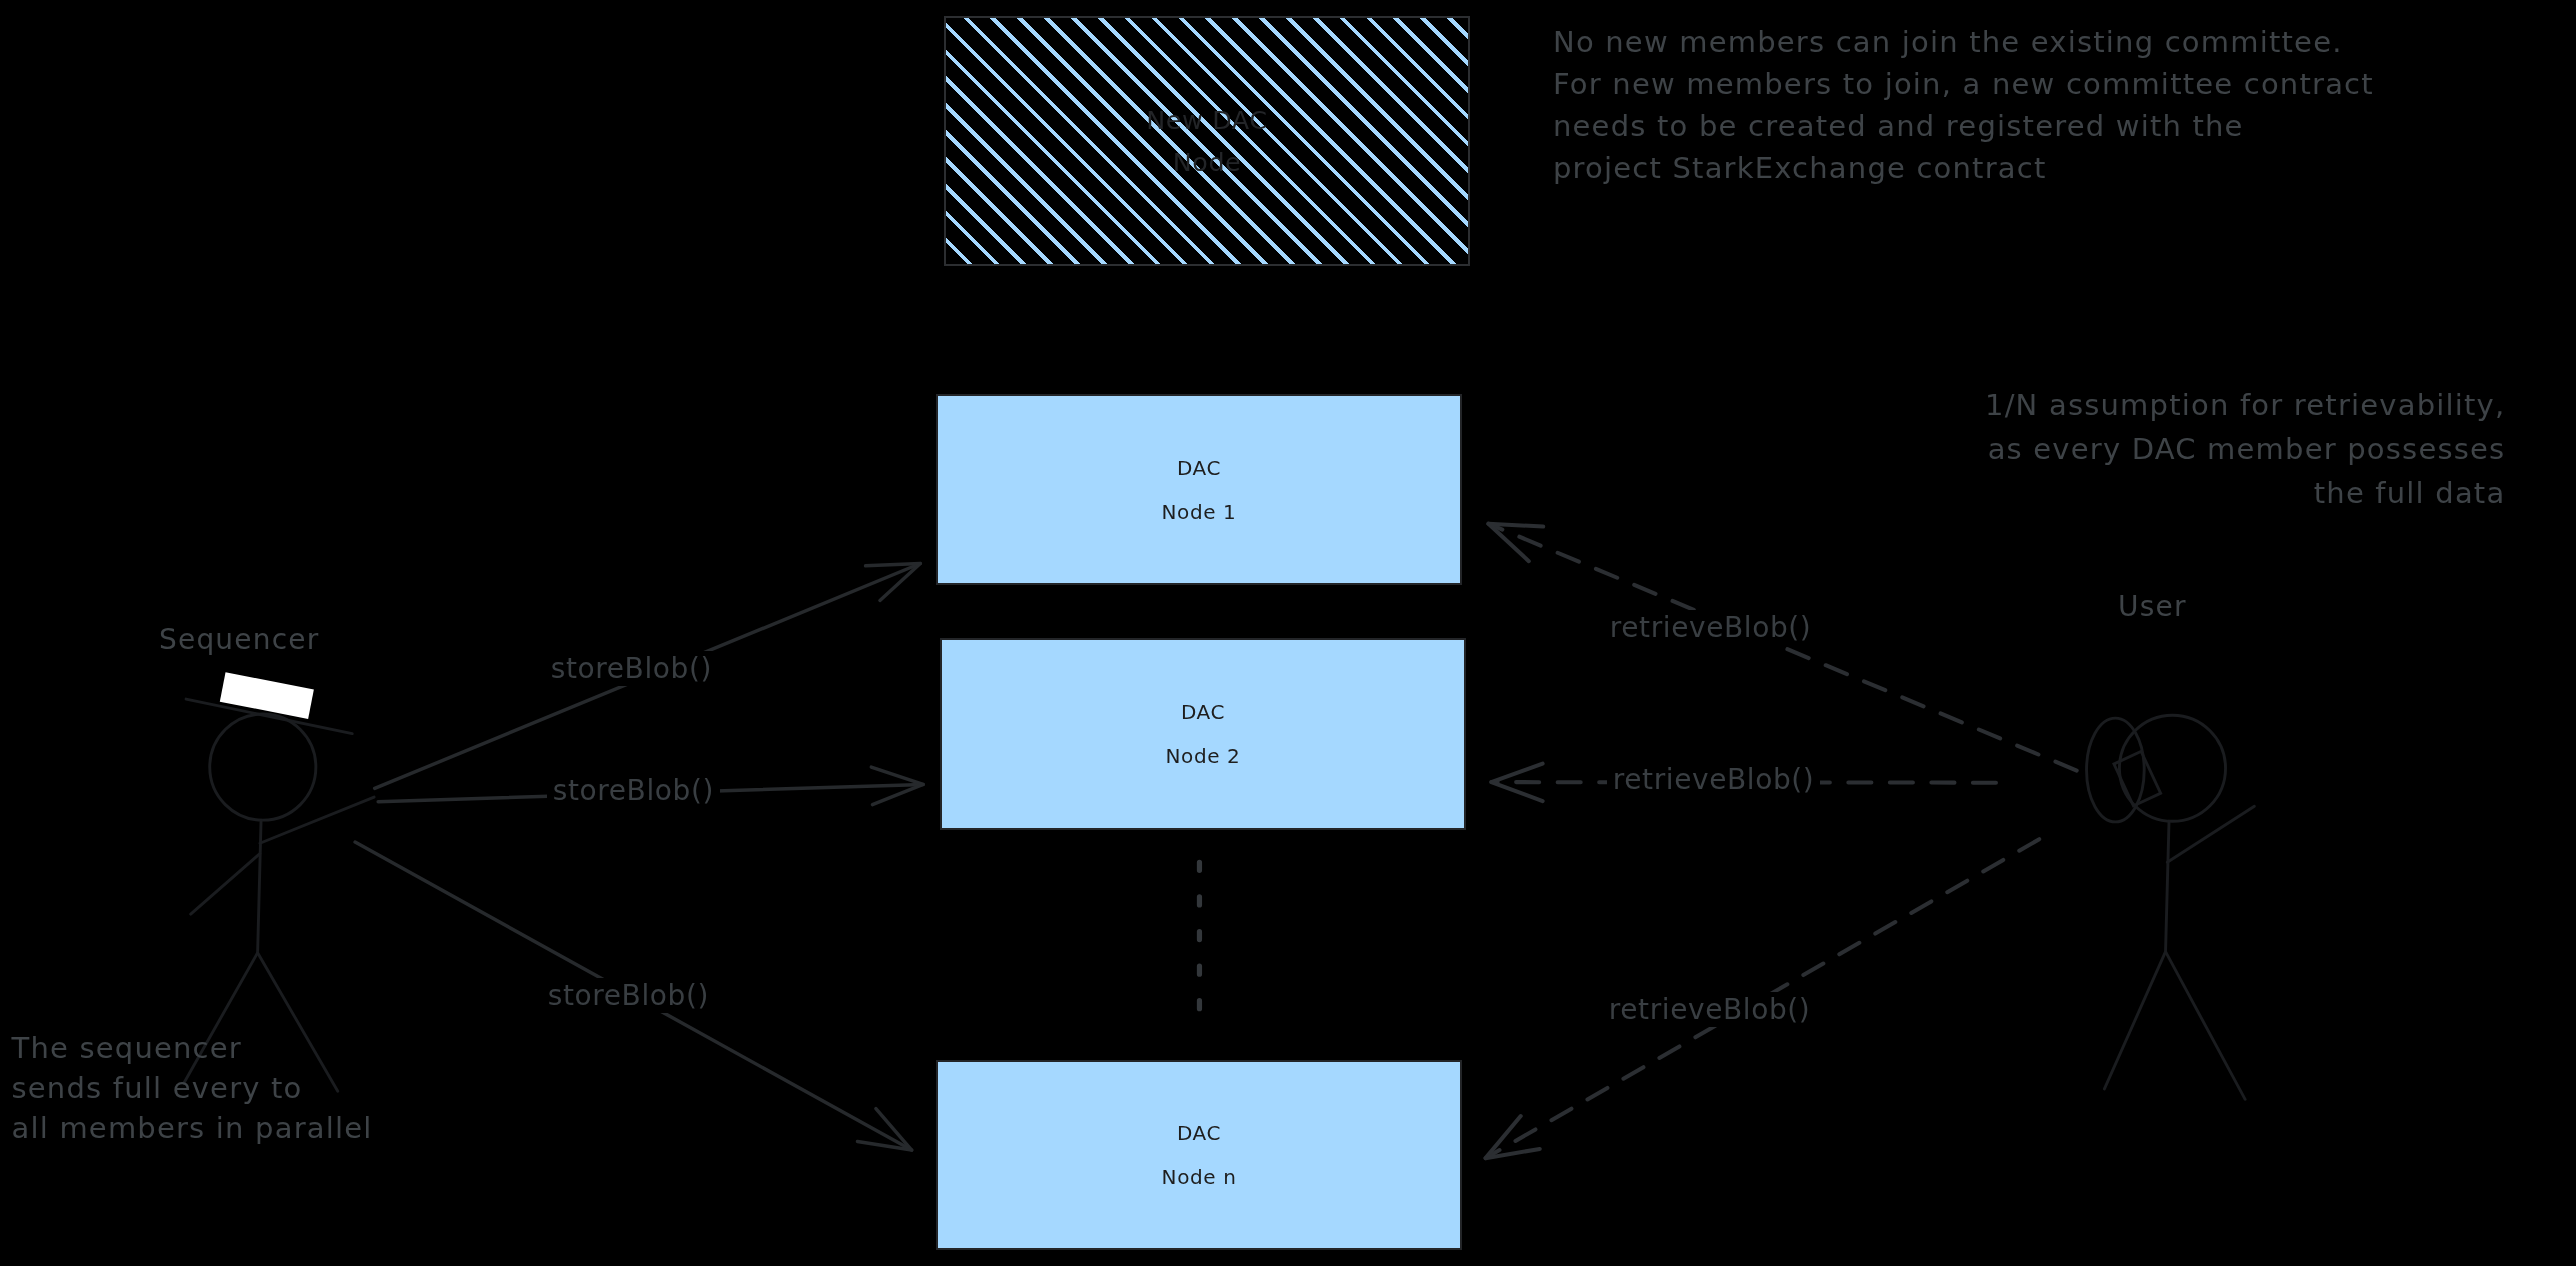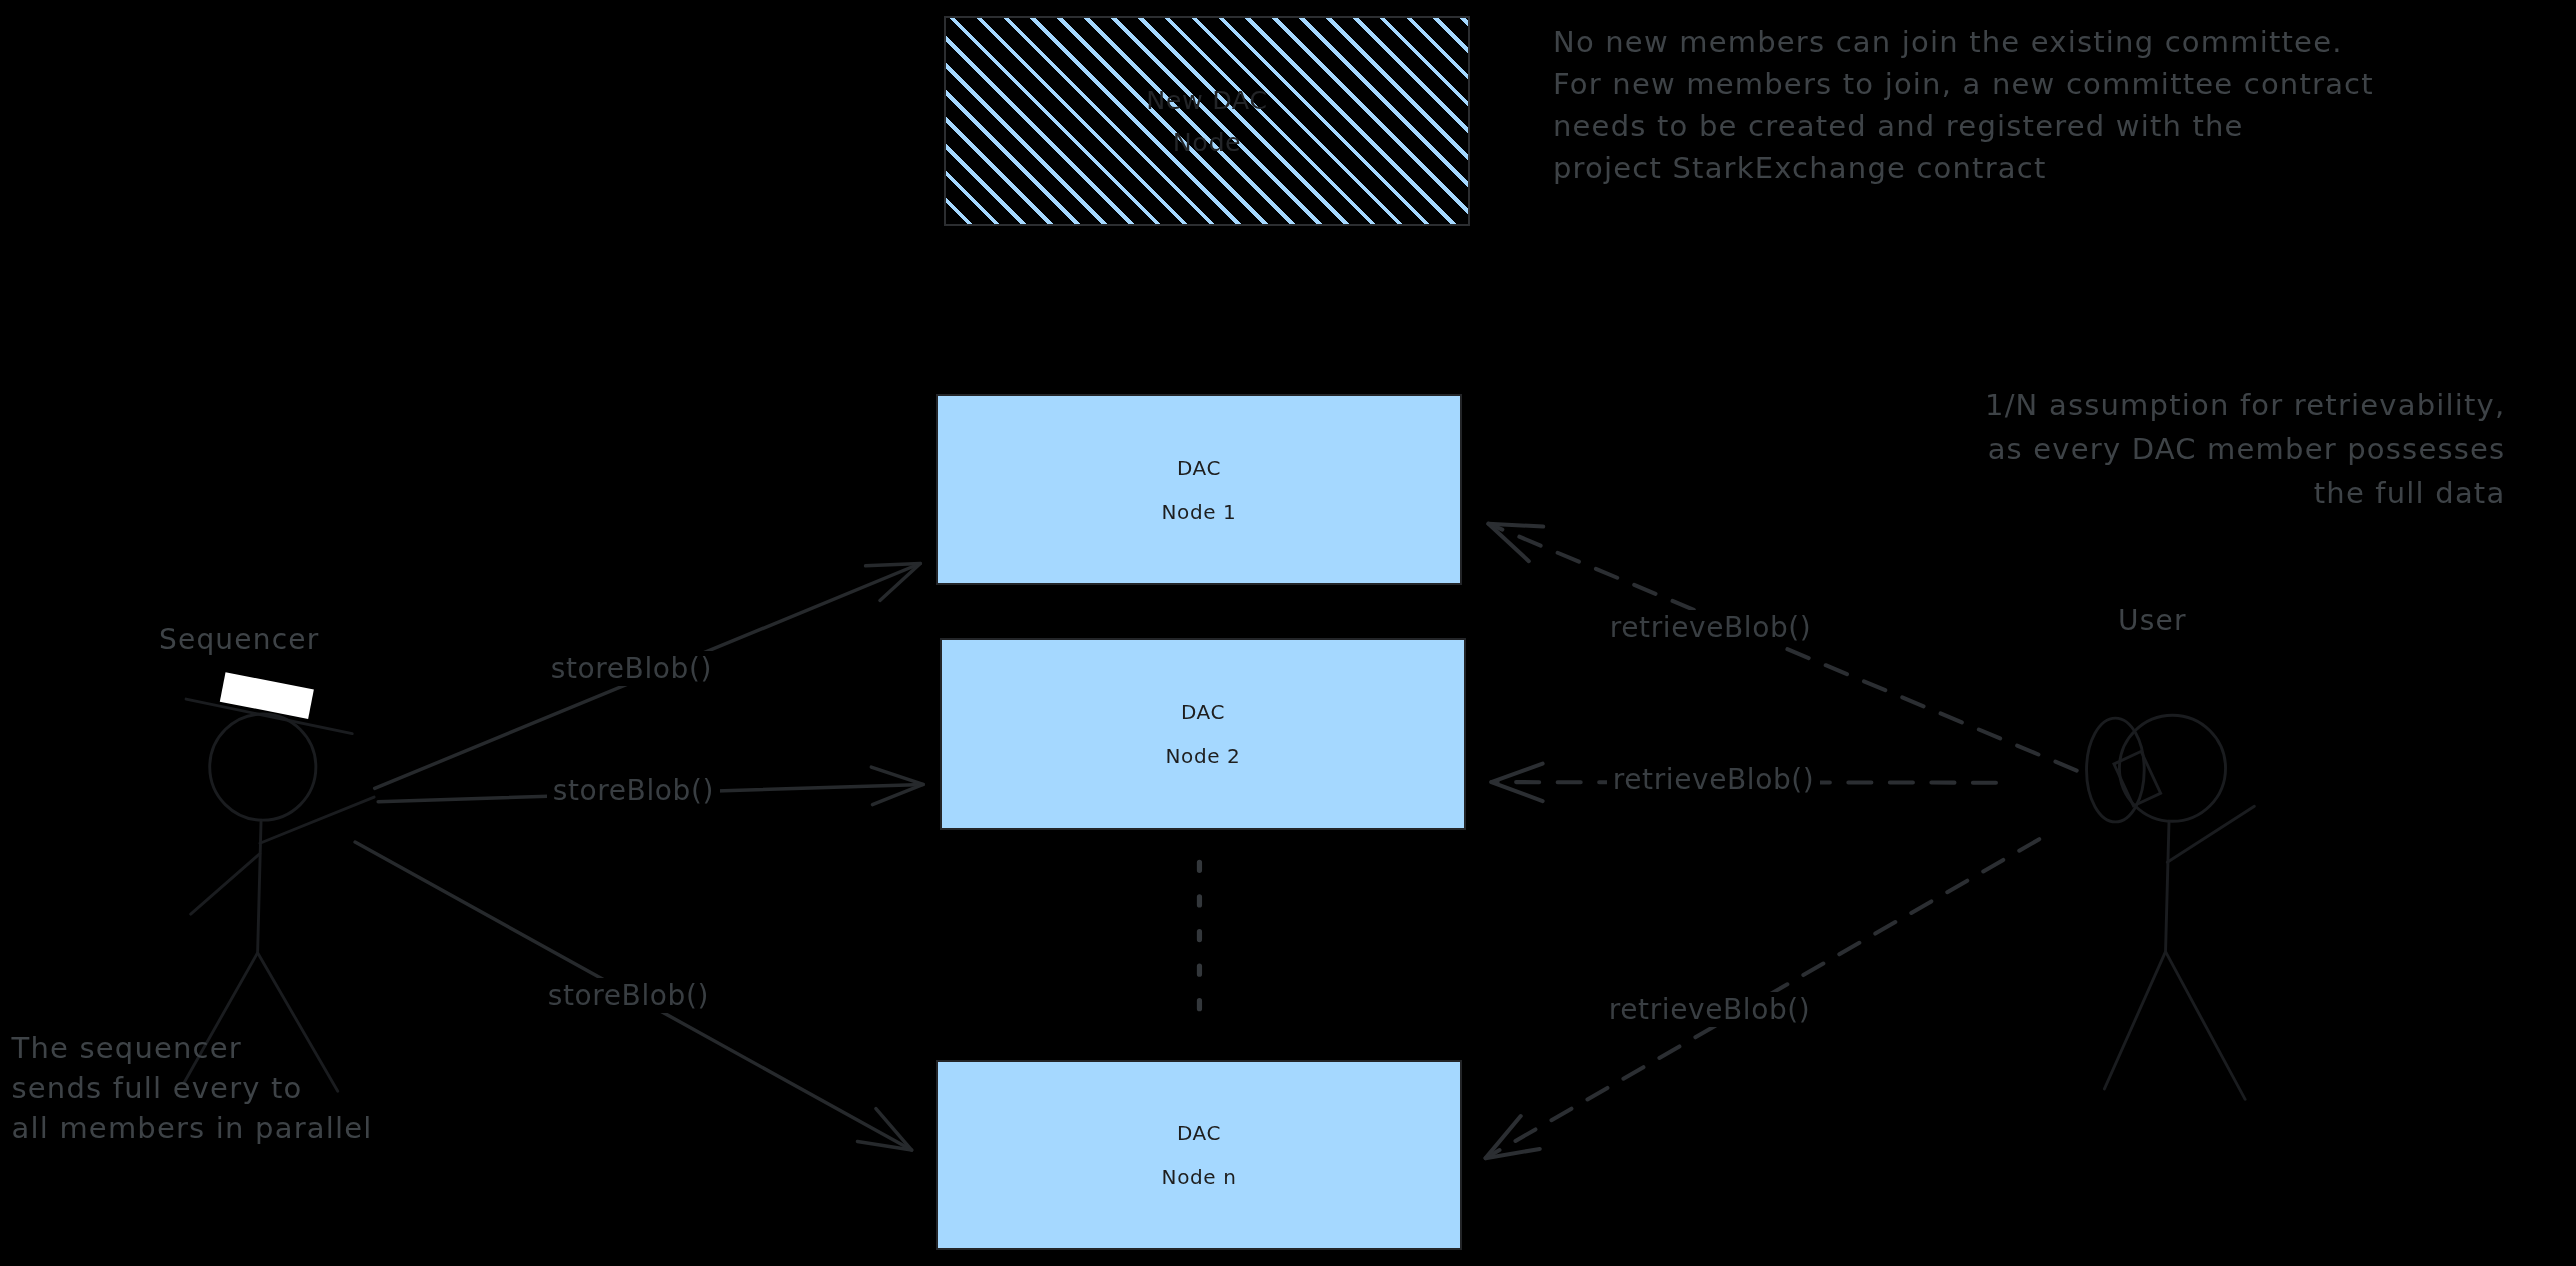--- a/index.html
+++ b/index.html
@@ -39,21 +39,21 @@
     position:absolute;
     background:var(--c-node-fill);
     border:2.9px solid var(--c-node-border);
     box-sizing:border-box;
     display:flex;flex-direction:column;align-items:center;justify-content:center;
     color:var(--c-node-text);
     font-size:20px;line-height:44px;letter-spacing:0.6px;
   }
   .hatch-box{
     position:absolute;
-    left:944px;top:16px;width:526px;height:210px;
+    left:944px;top:16px;width:526px;height:250px;
     box-sizing:border-box;
     border:2.9px solid var(--c-hatch-border);
     background:repeating-linear-gradient(45deg,
       #000 0px,#000 15px,
       var(--c-hatch-stripe) 15px,var(--c-hatch-stripe) 19px);
     display:flex;flex-direction:column;align-items:center;justify-content:center;
     color:var(--c-hatch-text);
     font-size:25.4px;line-height:42px;letter-spacing:0.6px;
   }
   .note{
@@ -169,21 +169,21 @@
     <div>the full data</div>
   </div>
 
   <div class="note" style="left:11.5px;top:1028px;line-height:40px;">
     <div>The sequencer</div>
     <div>sends full every to</div>
     <div>all members in parallel</div>
   </div>
 
   <div class="name-label" style="left:159px;top:576px;margin-top:47px;">Sequencer</div>
-  <div class="name-label" style="left:2118px;top:604px;">User</div>
+  <div class="name-label" style="left:2118px;top:590px;">User</div>
 
   <div class="call-label" style="left:545px;top:651px;">storeBlob()</div>
   <div class="call-label" style="left:547px;top:773px;">storeBlob()</div>
   <div class="call-label" style="left:542px;top:978px;">storeBlob()</div>
 
   <div class="call-label" style="left:1604px;top:610px;">retrieveBlob()</div>
   <div class="call-label" style="left:1607px;top:762px;">retrieveBlob()</div>
   <div class="call-label" style="left:1603px;top:992px;">retrieveBlob()</div>
 
 </div>

